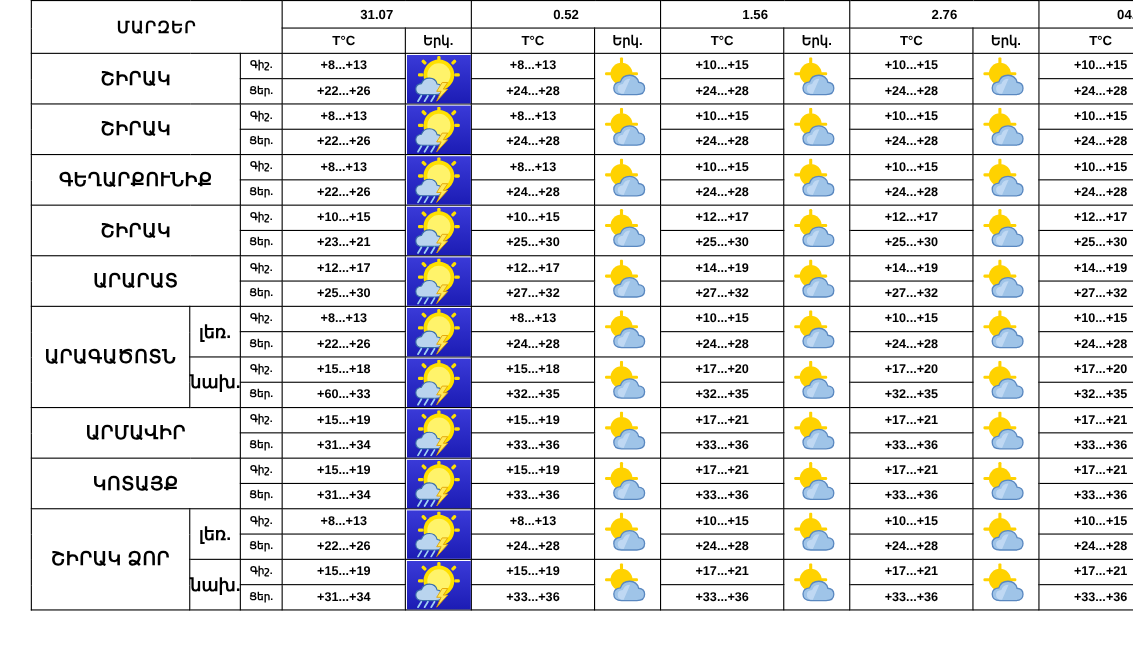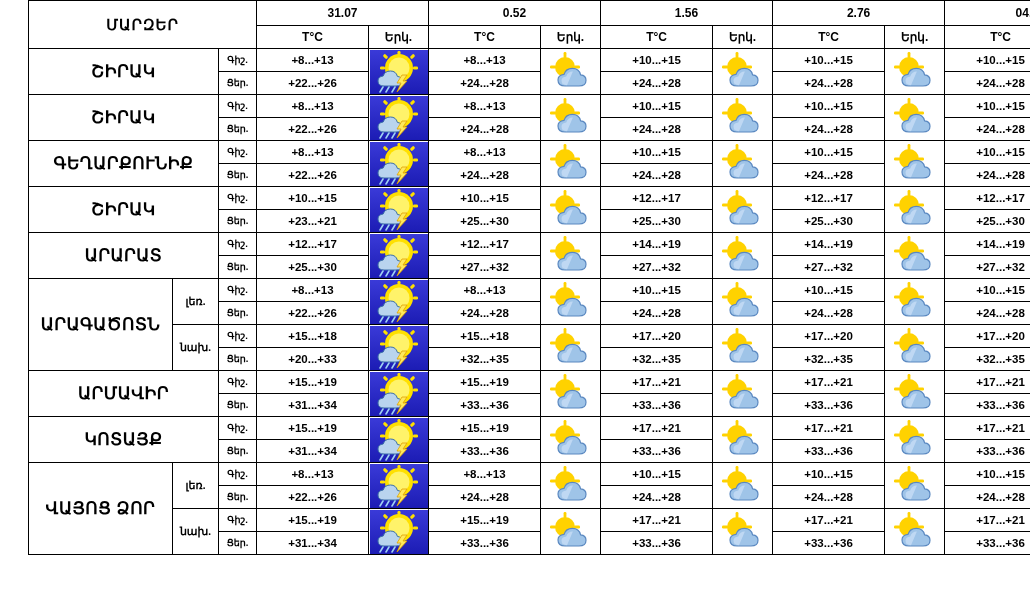--- a/index.html
+++ b/index.html
@@ -43,23 +43,22 @@
   }
   .hdr-sub {
     font-size: 12px;
     height: 22px;
   }
   .region-name {
     font-size: 17px;
     letter-spacing: 0.5px;
   }
   .region-sub {
-    font-size: 11px;
+    font-size: 16px;
     width: 46px;
-    font-family: Liberation Serif, serif;
   }
   .daynight {
     font-size: 9.5px;
     width: 38px;
     height: 22px;
     line-height: 22px;
   }
   .temp {
     font-size: 11.5px;
     height: 22px;
@@ -769,21 +768,21 @@
           </td>
           <td class="temp">+17...+20</td>
           <td class="iconcell" rowspan="2">
             <span class="icon-wrap">
     
   </span>
           </td>
         </tr>
         <tr>
           <td class="daynight">Ցեր.</td>
-          <td class="temp">+20...+33</td>
+          <td class="temp">+60...+33</td>
           <td class="temp">+32...+35</td>
           <td class="temp">+32...+35</td>
           <td class="temp">+32...+35</td>
           <td class="temp">+32...+35</td>
         </tr>
         <tr>
           <td class="region-name" rowspan="2" colspan="2">ԱՐՄԱՎԻՐ</td>
           <td class="daynight">Գիշ.</td>
           <td class="temp">+15...+19</td>
           <td class="iconcell" rowspan="2">
@@ -958,21 +957,21 @@
         </tr>
         <tr>
           <td class="daynight">Ցեր.</td>
           <td class="temp">+31...+34</td>
           <td class="temp">+33...+36</td>
           <td class="temp">+33...+36</td>
           <td class="temp">+33...+36</td>
           <td class="temp">+33...+36</td>
         </tr>
         <tr>
-          <td class="region-name" rowspan="4" colspan="1">ՎԱՅՈՑ ՁՈՐ</td>
+          <td class="region-name" rowspan="4" colspan="1">ՇԻՐԱԿ ՁՈՐ</td>
           <td class="region-sub" rowspan="2">լեռ.</td>
           <td class="daynight">Գիշ.</td>
           <td class="temp">+8...+13</td>
           <td class="iconcell" rowspan="2">
             <span class="icon-wrap tall">
     <span class="icon-blue-bg">
       <svg class="wi" width="54" height="42" viewBox="0 0 54 42">
         <circle cx="27" cy="17" r="14" fill="#ffe000"></circle>
         <circle cx="27" cy="17" r="10.5" fill="#fff36a"></circle>
         <g fill="#ffe000">

